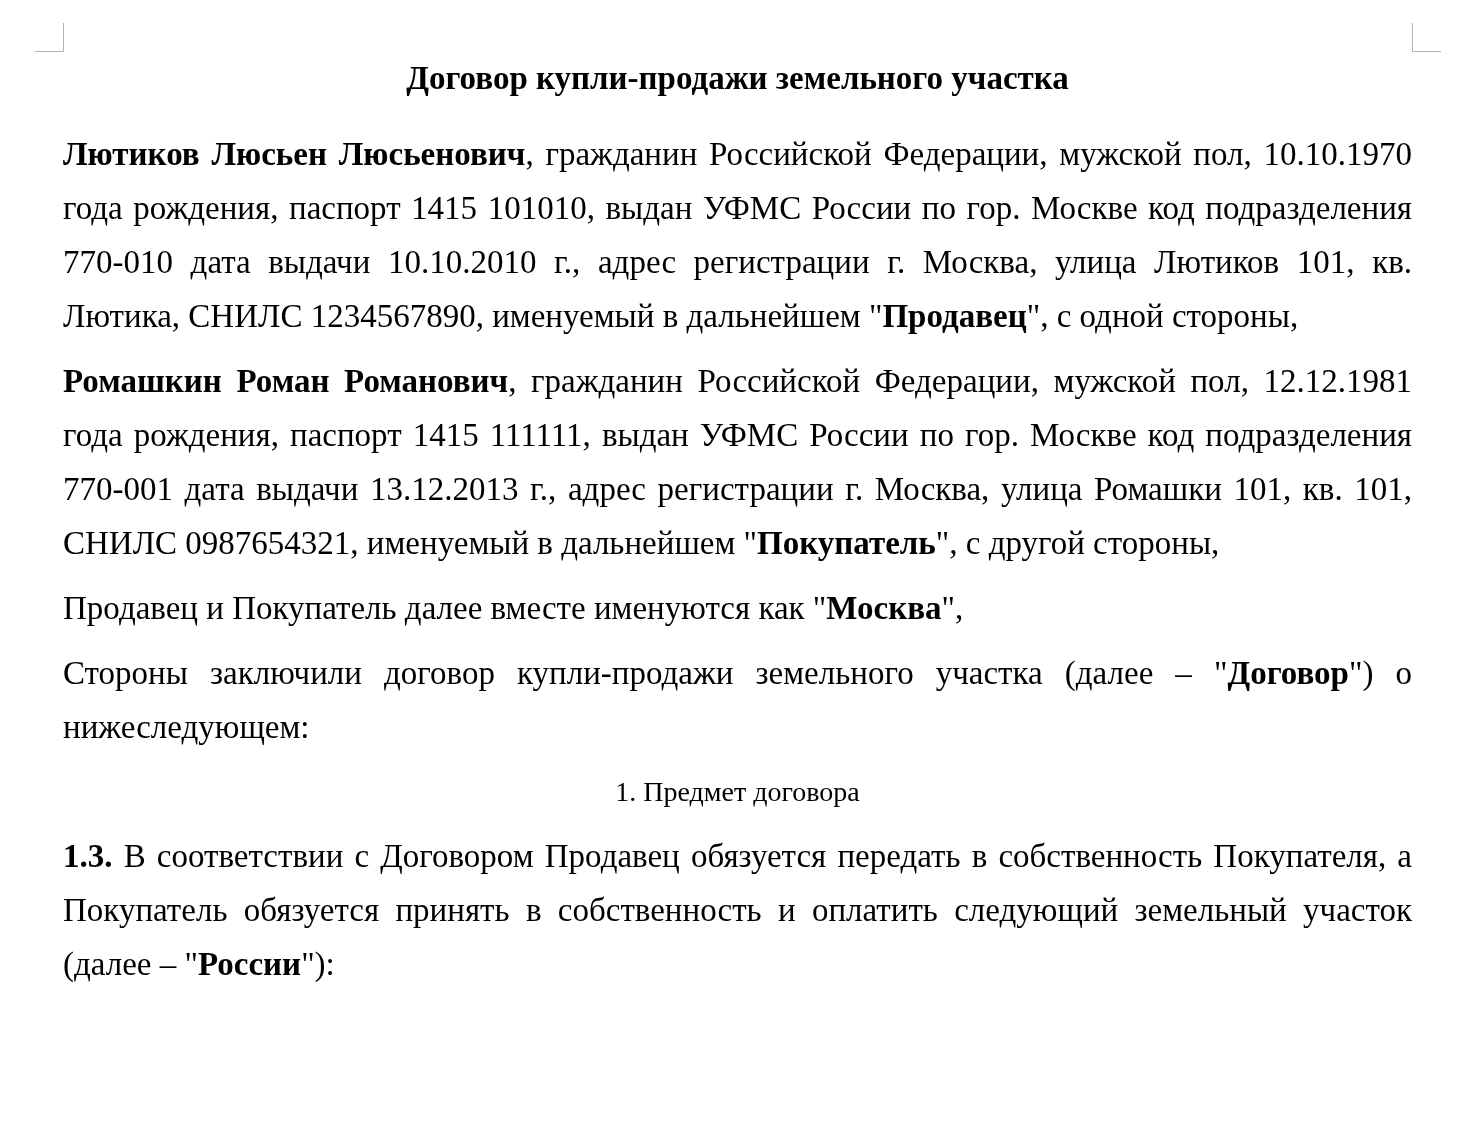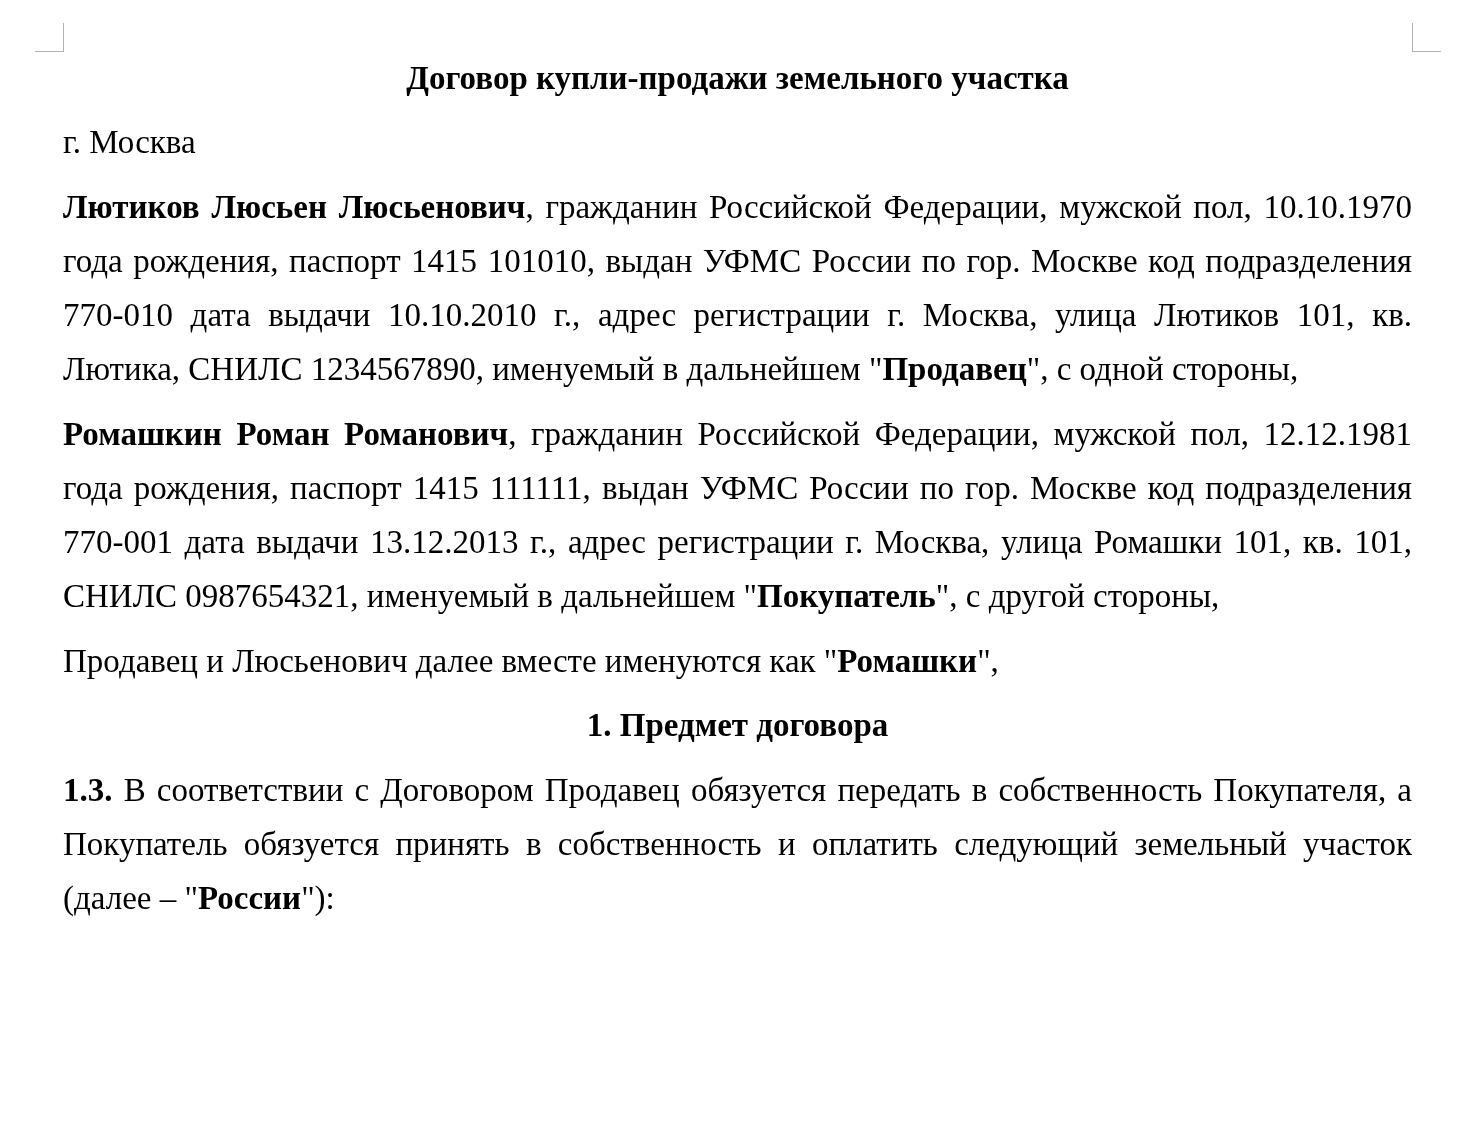--- a/index.html
+++ b/index.html
@@ -57,47 +57,47 @@
     line-height: 53px;
   }
   .para {
     margin: 11px 0 0 0;
     text-align: justify;
     line-height: 54px;
   }
   .section-heading {
     margin: 11px 0 0 0;
     text-align: center;
-    font-weight: bold;
-    font-size: 33px;
+    font-weight: normal;
+    font-size: 28px;
     line-height: 53px;
   }
   .b { font-weight: bold; }
 </style>
 </head>
 <body>
 
 <div class="page">
 
   <div class="corner corner-tl"></div>
   <div class="corner corner-tr"></div>
 
   <div class="content">
 
     <h1 class="doc-title">Договор купли-продажи земельного участка</h1>
 
     <div class="dateline">
-      <span>г. Москва</span>
     </div>
 
     <p class="para"><span class="b">Лютиков Люсьен Люсьенович</span><span>, гражданин Российской Федерации, мужской пол, 10.10.1970 года рождения, паспорт 1415 101010, выдан УФМС России по гор. Москве код подразделения 770-010 дата выдачи 10.10.2010 г., адрес регистрации г. Москва, улица Лютиков 101, кв. Лютика, СНИЛС 1234567890, именуемый в дальнейшем "</span><span class="b">Продавец</span><span>", с одной стороны,</span></p>
 
     <p class="para"><span class="b">Ромашкин Роман Романович</span><span>, гражданин Российской Федерации, мужской пол, 12.12.1981 года рождения, паспорт 1415 111111, выдан УФМС России по гор. Москве код подразделения 770-001 дата выдачи 13.12.2013 г., адрес регистрации г. Москва, улица Ромашки 101, кв. 101, СНИЛС 0987654321, именуемый в дальнейшем "</span><span class="b">Покупатель</span><span>", с другой стороны,</span></p>
 
-    <p class="para"><span>Продавец и Люсьенович далее вместе именуются как "</span><span class="b">Ромашки</span><span>",</span></p>
+    <p class="para"><span>Продавец и Покупатель далее вместе именуются как "</span><span class="b">Москва</span><span>",</span></p>
 
+    <p class="para"><span>Стороны заключили договор купли-продажи земельного участка (далее – "</span><span class="b">Договор</span><span>") о нижеследующем:</span></p>
 
     <h2 class="section-heading">1. Предмет договора</h2>
 
     <p class="para"><span class="b">1.3.</span><span> В соответствии с Договором Продавец обязуется передать в собственность Покупателя, а Покупатель обязуется принять в собственность и оплатить следующий земельный участок (далее – "</span><span class="b">России</span><span>"):</span></p>
 
   </div>
 </div>
 
 </body></html>

